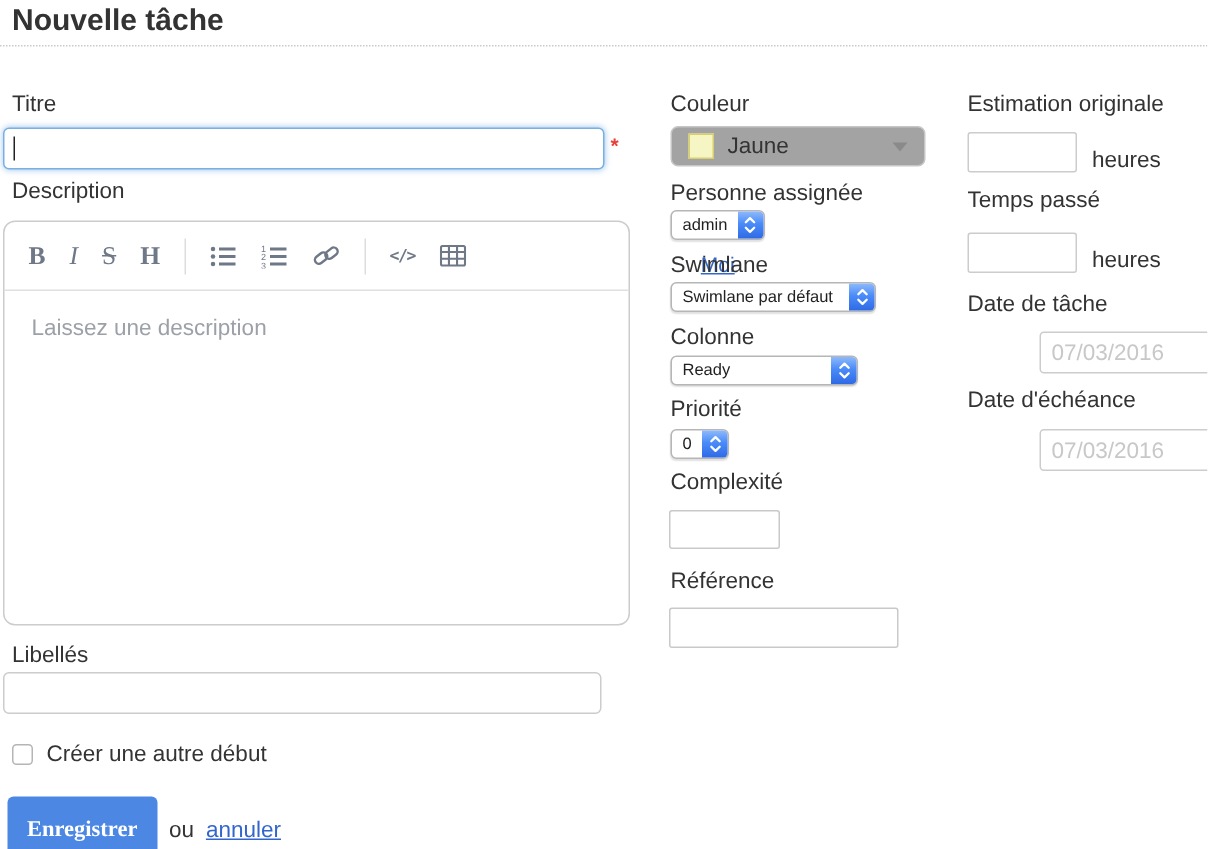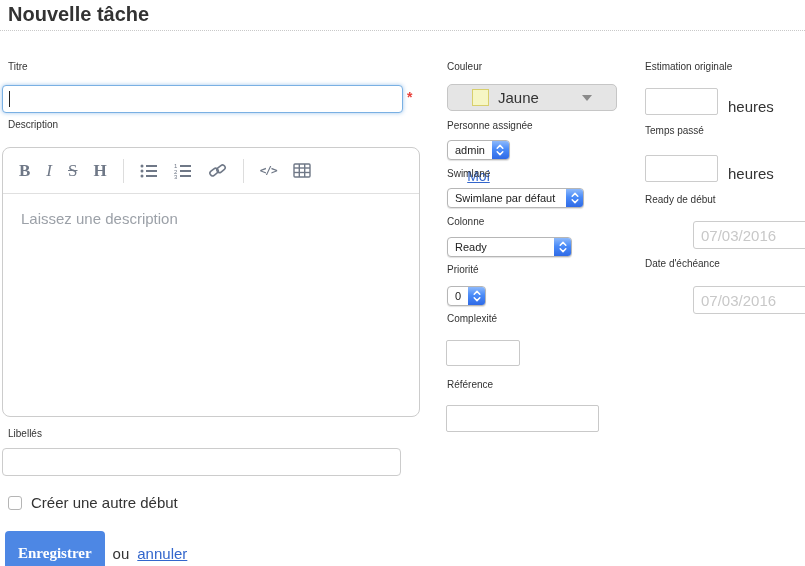--- a/index.html
+++ b/index.html
@@ -11,21 +11,21 @@
   }
   .page { position: relative; width: 805px; height: 566px; background: #fff; overflow: hidden; }
 
   
   .page-header {
     position: absolute; left: 0; top: 0; right: 0; height: 31px;
     padding-left: 8px; border-bottom: 1px dotted #c9c9c9;
   }
   .page-header h1 { font-size: 20px; font-weight: bold; color: #333; line-height: 29px; }
 
-  .lbl { position: absolute; font-size: 10px; color: #333; white-space: nowrap; }
+  .lbl { position: absolute; font-size: 15px; color: #333; white-space: nowrap; }
 
   
   .title-wrap { position: absolute; left: 2px; top: 85px; width: 401px; height: 28px; }
   .title-input {
     width: 100%; height: 100%;
     border: 1px solid #79b0e3; border-radius: 4px;
     box-shadow: 0 0 4px rgba(99,159,221,.6);
     outline: none; font-size: 15px; padding: 0 8px;
     font-family: "Liberation Sans", sans-serif;
   }
@@ -63,22 +63,22 @@
   .btn-save {
     height: 44px; padding: 0 13px; border: none; border-radius: 4px;
     background: #4d87e4; color: #fff; font-weight: bold; font-size: 15px; cursor: pointer;
     font-family: Liberation Serif, serif;
   }
   a.link { color: #3366cc; text-decoration: underline; cursor: pointer; }
 
   
   .color-dd {
     position: absolute; left: 447px; top: 84px; width: 170px; height: 27px;
-    border: 1px solid #c6c6c6; border-radius: 5px; background: #e5e5e5;
-    display: flex; align-items: center; gap: 9px; padding: 0 24px; cursor: pointer;
+    border: 1px solid #c6c6c6; border-radius: 5px; background: #a3a3a3;
+    display: flex; align-items: center; gap: 9px; padding: 0 11px; cursor: pointer;
   }
   .swatch { width: 17px; height: 17px; background: #f6f6c4; border: 1px solid #d8cf6c; }
   .color-dd .val { font-size: 15px; color: #333; }
   .dd-arrow { margin-left: auto; width: 0; height: 0; border-left: 5px solid transparent; border-right: 5px solid transparent; border-top: 6px solid #8a8a8a; }
 
   .macrow { position: absolute; display: flex; align-items: center; gap: 8px; flex-direction: column; }
   .macselect {
     display: inline-flex; align-items: center; height: 20px;
     border: 1px solid #b6b6b6; border-radius: 4px; background: #fff;
     font-size: 11px; color: #222; padding-left: 7px; cursor: pointer;
@@ -283,19 +283,19 @@
     <input type="text" value="" style="">
     <span>heures</span>
   </div>
 
   <div class="lbl" style="left:645px; top:125px;">Temps passé</div>
   <div class="unit-row" style="left:645px; top:155px;">
     <input type="text" value="" style="">
     <span>heures</span>
   </div>
 
-  <div class="lbl" style="left:645px; top:194px;">Ready de début</div>
+  <div class="lbl" style="left:645px; top:194px;">Date de tâche</div>
   <input class="date-input" style="left: 645px; top: 221px;" type="text" value="" placeholder="07/03/2016">
 
   <div class="lbl" style="left:645px; top:258px;">Date d'échéance</div>
   <input class="date-input" style="left: 645px; top: 286px;" type="text" value="" placeholder="07/03/2016">
 
 </div>
 
 </body></html>

